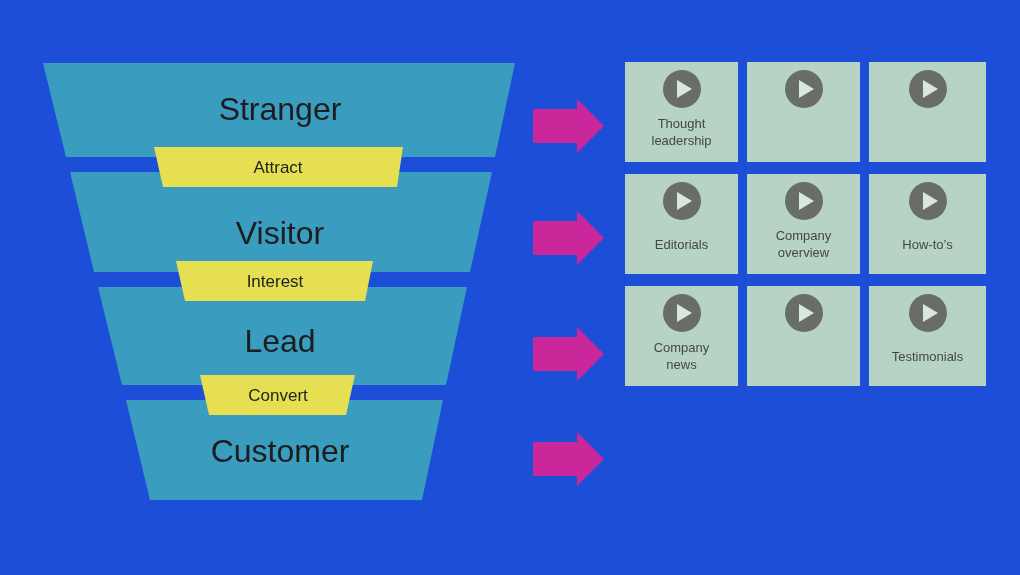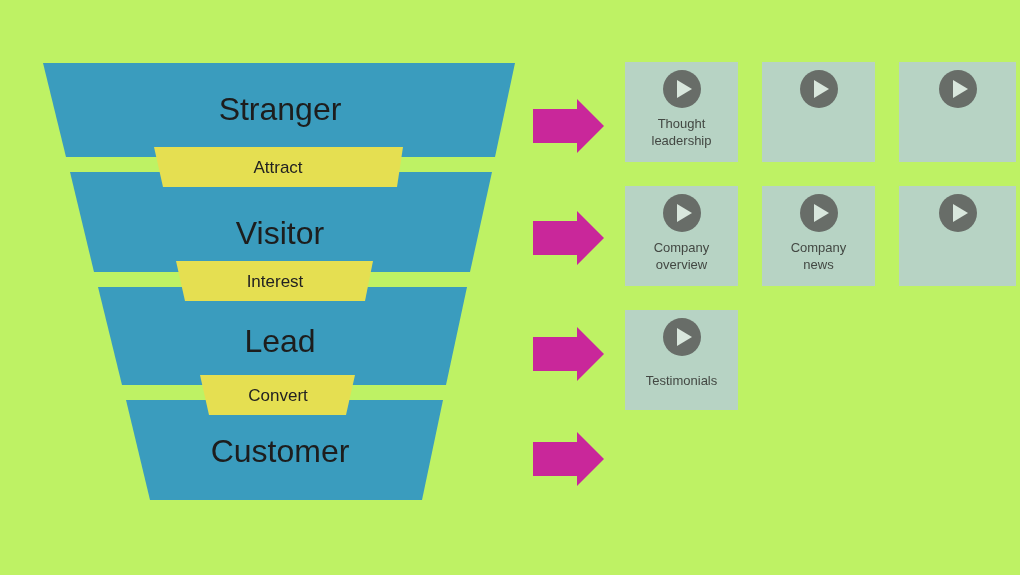--- a/index.html
+++ b/index.html
@@ -1,29 +1,29 @@
 <!DOCTYPE html>
 <html><head>
 <meta charset="utf-8">
 <style>
   * { margin:0; padding:0; box-sizing:border-box; }
   html, body { background:#ffffff; }
   #canvas {
     position:relative; width:1020px; height:575px; overflow:hidden;
-    background:#bef264; font-family:"Liberation Sans", sans-serif;
+    background:#1d4ed8; font-family:"Liberation Sans", sans-serif;
   }
   #diagram-svg { position:absolute; left:0; top:0; }
   .stage-label { font-size:32px; fill:#1d1d1d; text-anchor:middle; font-family:"Liberation Sans", sans-serif; }
   .band-label  { font-size:17px; fill:#222222; text-anchor:middle; font-family:"Liberation Sans", sans-serif; }
   #content-grid {
     position:absolute; left:625px; top:62px;
     display:grid;
     grid-template-columns:113px 113px 117px;
     grid-template-rows:100px 100px 100px 100px;
-    column-gap:9px; row-gap:12px;gap:24px;
+    column-gap:9px; row-gap:12px;
   }
   .video-card {
     background:#b7d3c4;
     display:flex; flex-direction:column; align-items:center;
     padding-top:8px;
   }
   .play-circle {
     width:38px; height:38px; border-radius:50%;
     background:#686d68; flex:0 0 auto;
     display:flex; align-items:center; justify-content:center;
@@ -86,27 +86,39 @@
       <div class="play-circle">
         <div class="play-triangle"></div>
       </div>
     </div>
 
     <div class="video-card">
       <div class="play-circle">
         <div class="play-triangle"></div>
       </div>
     </div>
+    <div class="video-card">
+      <div class="play-circle">
+        <div class="play-triangle"></div>
+      </div>
+      <div class="card-label">Editorials</div>
+    </div>
 
     <div class="video-card">
       <div class="play-circle">
         <div class="play-triangle"></div>
       </div>
       <div class="card-label">Company
 overview</div>
+    </div>
+    <div class="video-card">
+      <div class="play-circle">
+        <div class="play-triangle"></div>
+      </div>
+      <div class="card-label">How-to’s</div>
     </div>
     <div class="video-card">
       <div class="play-circle">
         <div class="play-triangle"></div>
       </div>
       <div class="card-label">Company
 news</div>
     </div>
 
     <div class="video-card">

